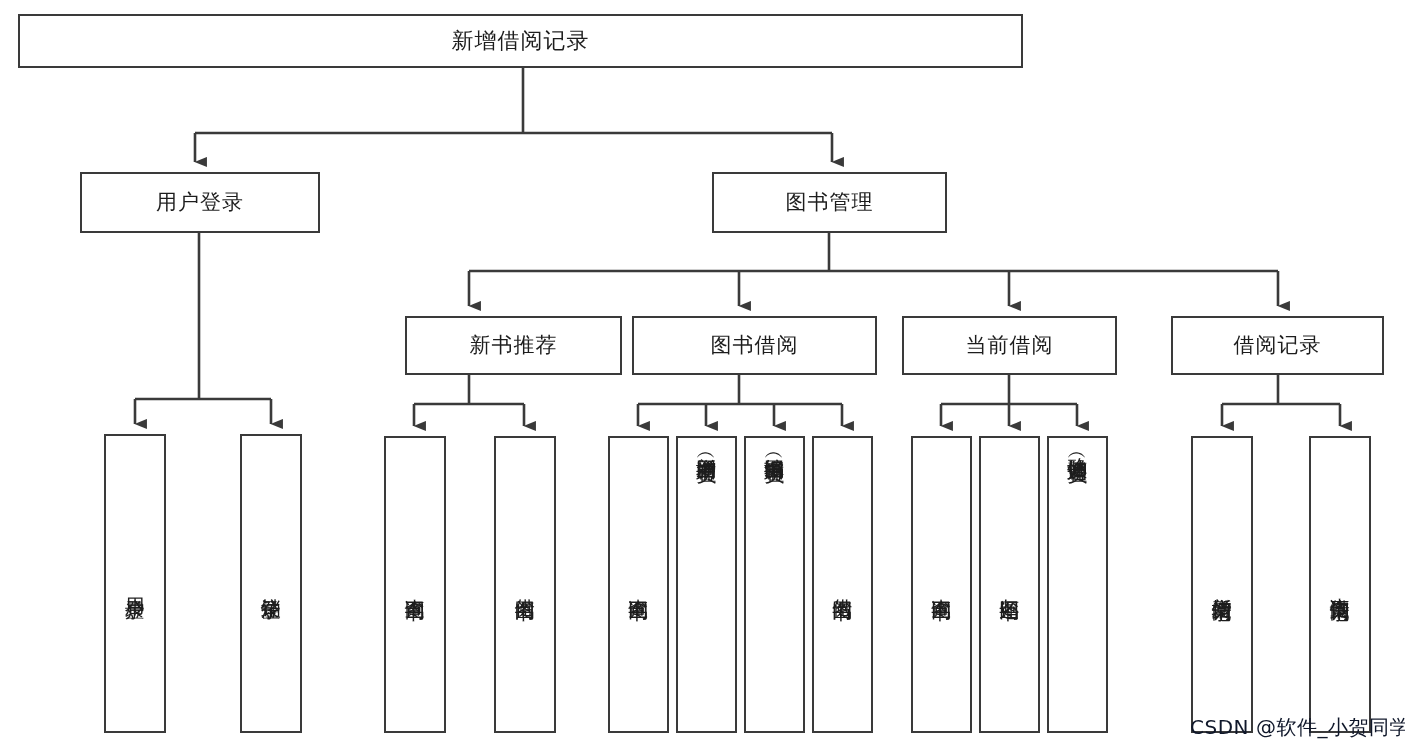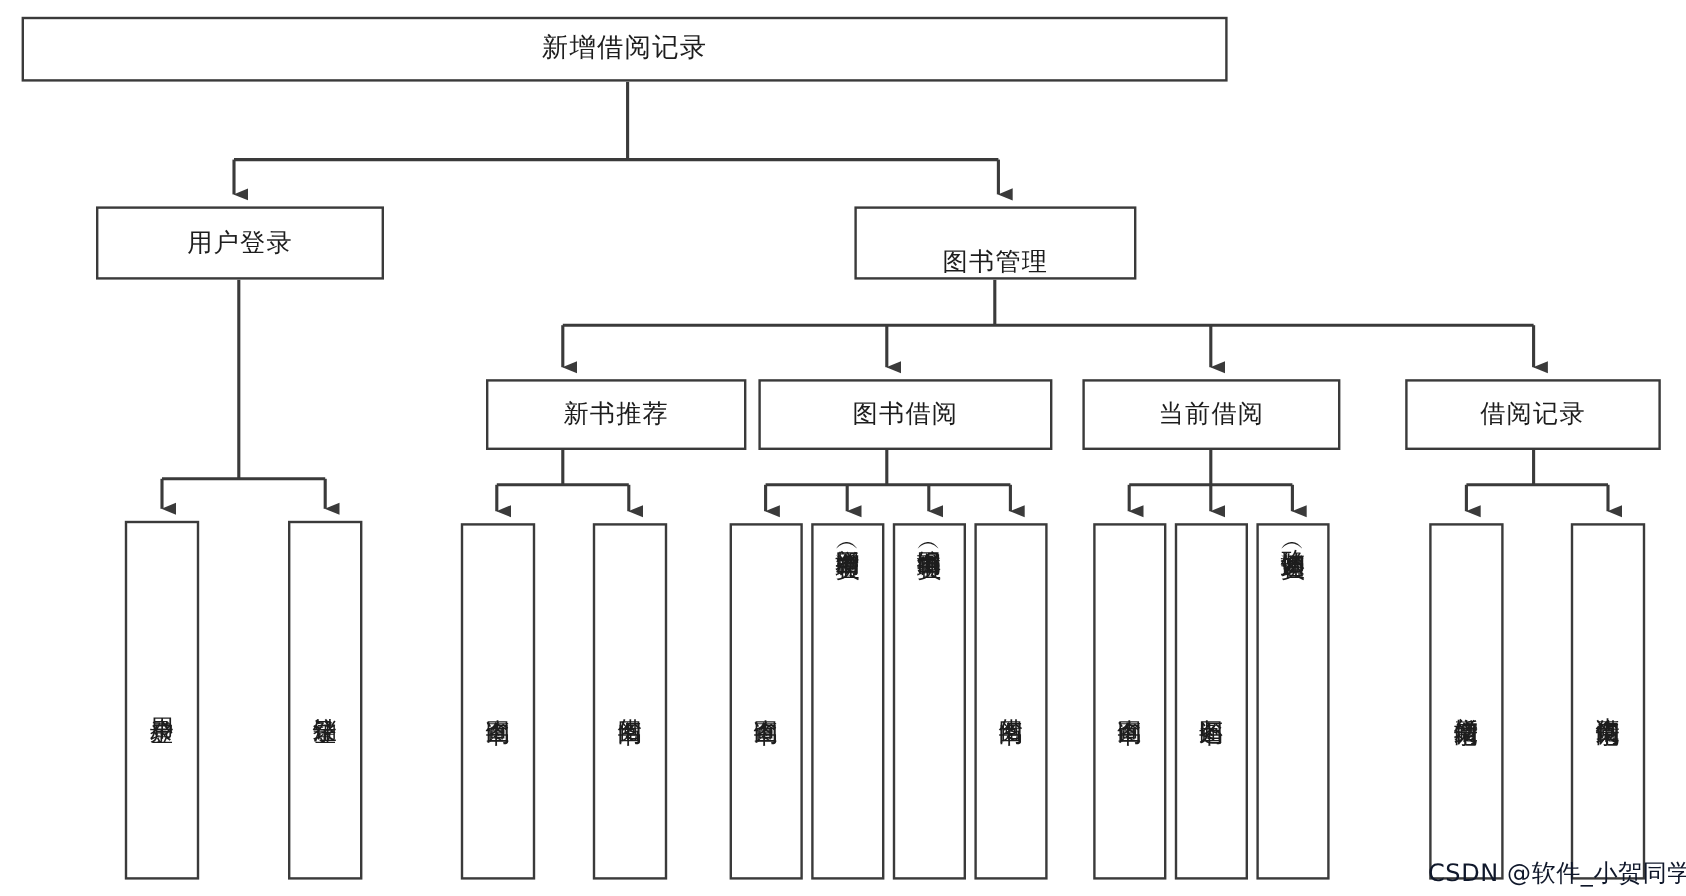--- a/index.html
+++ b/index.html
@@ -137,21 +137,21 @@
   </svg>
 
   <div class="node horiz root" style="left:18px; top:14px; width:1005px; height:54px;">
     <span>新增借阅记录</span>
   </div>
 
   <div class="node horiz" style="left:80px; top:172px; width:240px; height:61px;">
     <span>用户登录</span>
   </div>
 
-  <div class="node horiz" style="left:712px; top:172px; width:235px; height:61px;align-items:flex-end;">
+  <div class="node horiz" style="left:712px; top:172px; width:235px; height:61px;">
     <span>图书管理</span>
   </div>
 
   <div class="node horiz" style="left:361px; top:316px; width:217px; height:59px;margin-left:44px;">
     <span>新书推荐</span>
   </div>
 
   <div class="node horiz" style="left:632px; top:316px; width:245px; height:59px;">
     <span>图书借阅</span>
   </div>

